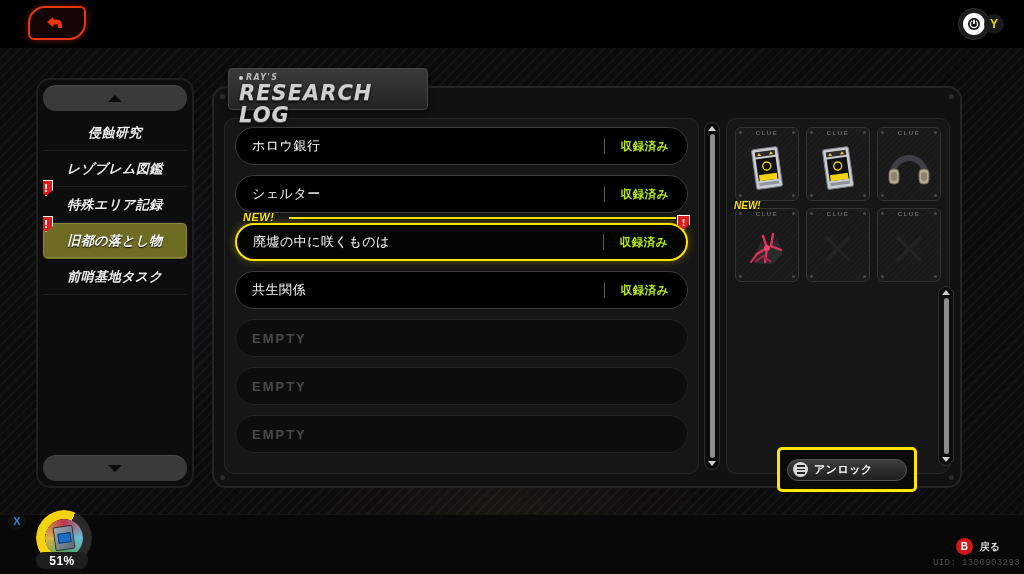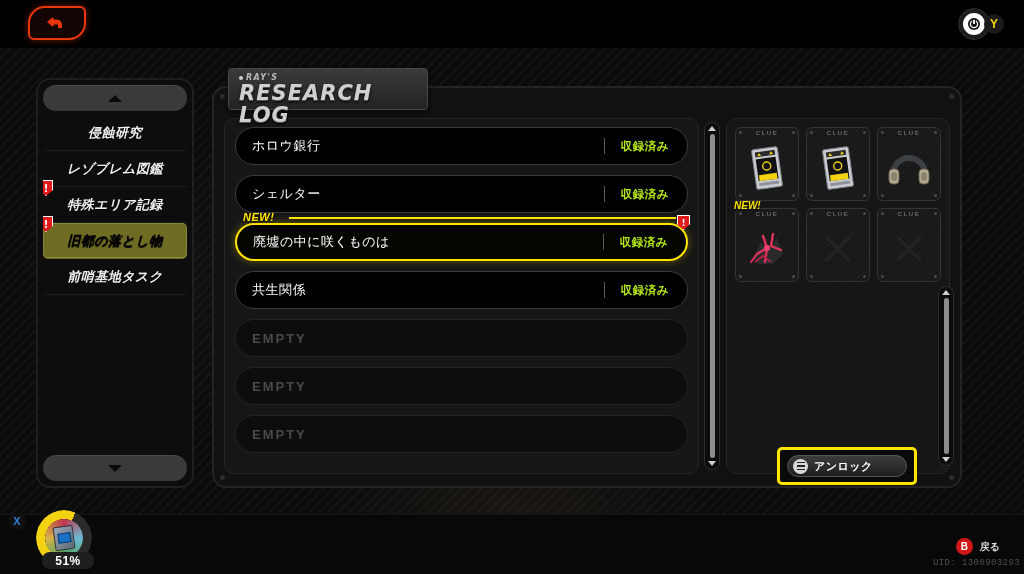--- a/index.html
+++ b/index.html
@@ -78,21 +78,21 @@
     position:relative; border-bottom:1px solid #1c1c1c;
   }
   .side-item .lbl {
     font-size:13px; font-weight:bold; font-style:italic; color:#f0f0f0;
     letter-spacing:0.5px; text-shadow:0 1px 1px #000;
   }
   .side-item.selected {
     background:#6e6b22; border-radius:5px; border-bottom:1px solid #6e6b22;
     box-shadow:inset 0 0 0 1px rgba(255,255,190,0.18);
   }
-  .side-item.selected .lbl { color:#000000; }
+  .side-item.selected .lbl { color:#ffffff; }
   .alert-pin {
     position:absolute; left:-4px; top:-7px; width:14px; height:16px;
     background:#e01b1b; color:#fff; font-size:10px; font-weight:bold;
     display:flex; align-items:center; justify-content:center;
     clip-path:polygon(0% 0%,100% 0%,100% 62%,50% 100%,0% 62%);
     border:1px solid #fff; z-index:5;
   }
 
   
   #main-panel {
@@ -215,21 +215,21 @@
     font-family:"Liberation Sans",sans-serif;
   }
   #detail-desc {
     margin-top:10px; padding:2px 4px 0 2px;
     font-size:10.5px; line-height:16px; color:#e6e6e6; font-weight:bold;
     width:196px;
   }
 
   
   #unlock-box {
-    position:absolute; left:777px; top:447px; width:140px; height:38px;
+    position:absolute; left:777px; top:447px; width:140px; height:45px;
     border:3px solid #ffe500; border-radius:5px; background:#0a0a0a;
     display:flex; align-items:center; justify-content:center;
   }
   #unlock-pill {
     width:120px; height:22px; border-radius:11px;
     background:linear-gradient(180deg,#3d3d3d,#1e1e1e);
     border:1px solid #555; display:flex; align-items:center; gap:6px; padding-left:5px;
   }
   #unlock-icon {
     width:15px;height:15px;border-radius:50%;background:#d8d8d8;
@@ -251,21 +251,21 @@
     background:conic-gradient(#c0364d,#6dbbd6,#4f9e57,#d8b34a,#c0364d);
     display:flex;align-items:center;justify-content:center; overflow:hidden;
   }
   #hud-icon .dev {
     width:20px;height:24px;background:linear-gradient(135deg,#9aa7b5,#5d6874);
     border:1px solid #2c333a; border-radius:2px; transform:rotate(-8deg);
     display:flex;align-items:center;justify-content:center;
   }
   #hud-icon .dev .scr { width:13px;height:10px;background:#1b6fc4;border:1px solid #0d3a68; }
   #hud-pct {
-    position:absolute; left:6px; top:42px; width:52px; height:17px;
+    position:absolute; left:0; top:42px; width:52px; height:17px;
     background:#1e1e1e; border-radius:8px; color:#fff; font-size:12px; font-weight:bold;
     display:flex; align-items:center; justify-content:center;
     font-family:"Liberation Sans",sans-serif; letter-spacing:0.5px;
   }
   #x-hint {
     position:absolute; left:8px; top:512px; width:18px;height:18px;border-radius:50%;
     background:#101010; color:#2f7fd8; font-size:11px; font-weight:bold;
     display:flex;align-items:center;justify-content:center;
     font-family:"Liberation Sans",sans-serif;
   }

